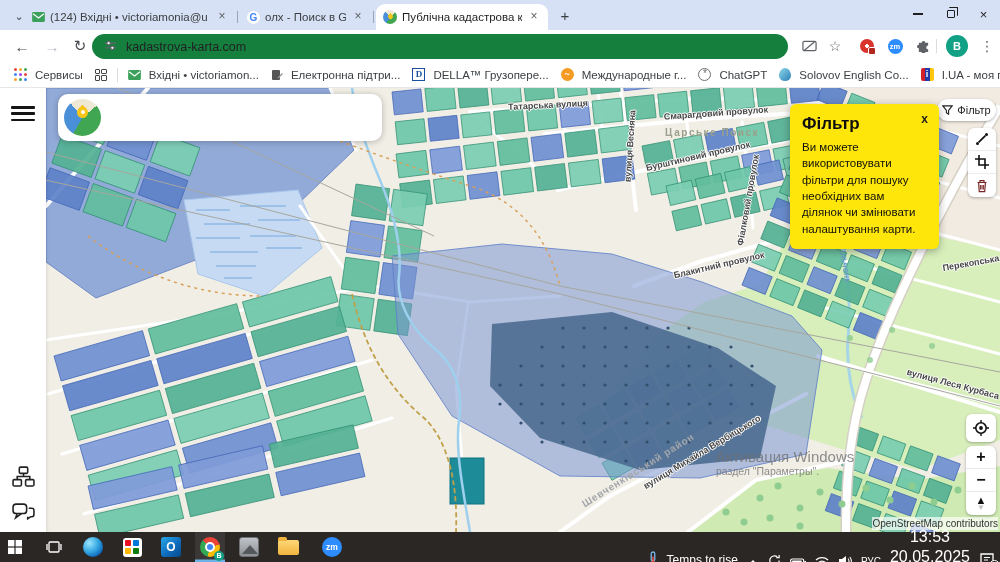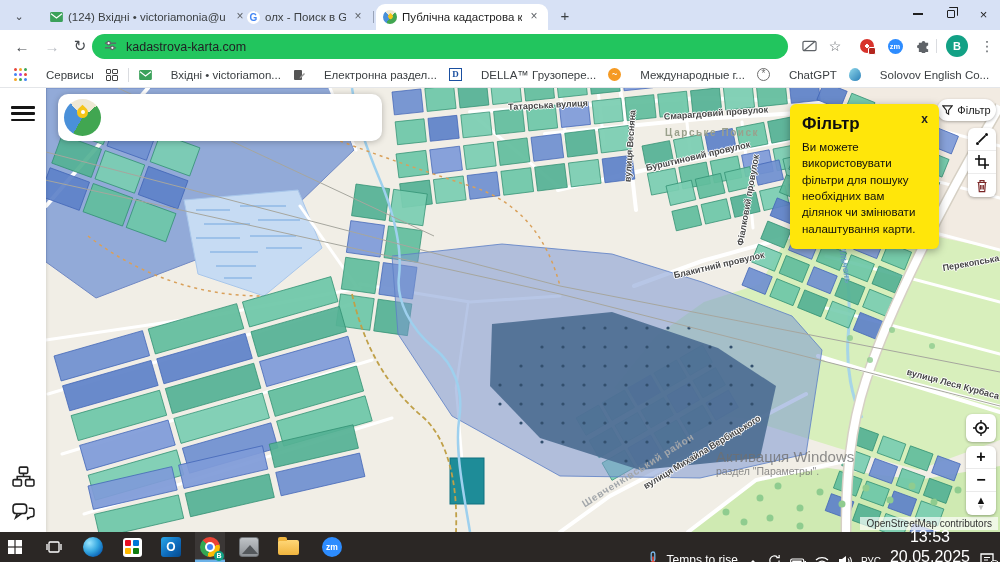--- a/index.html
+++ b/index.html
@@ -24,32 +24,32 @@
 .wincontrols{position:absolute;right:0;top:0;height:30px;display:flex}
 .wc{width:33px;height:28px;display:flex;align-items:center;justify-content:center;color:#1f1f1f;font-size:13px;cursor:pointer}
 .mini{width:10px;height:1.5px;background:#1f1f1f;display:block}
 .rest{width:8px;height:8px;border:1.2px solid #1f1f1f;border-radius:1px;position:relative;display:block}
 .rest::before{content:"";position:absolute;left:1.5px;bottom:1.5px;width:8px;height:8px;border-top:1.2px solid #1f1f1f;border-right:1.2px solid #1f1f1f;border-radius:1px}
 
 
 .toolbar{position:absolute;top:30px;left:0;right:0;height:32px;background:#fff}
 .navbtn{position:absolute;top:4px;width:24px;height:24px;border:none;background:none;border-radius:50%;font-size:15px;color:#474b50;cursor:pointer}
 .navbtn.dis{color:#b9bdc4}
-.addr{position:absolute;left:92px;top:4px;width:696px;height:25px;background:#22c55e;border-radius:13px;display:flex;align-items:center;padding:0 12px;gap:9px;cursor:text}
+.addr{position:absolute;left:92px;top:4px;width:696px;height:25px;background:#15803d;border-radius:13px;display:flex;align-items:center;padding:0 12px;gap:9px;cursor:text}
 .url{font-size:12.5px;color:#202124}
 .tbicon{position:absolute;top:5px;width:22px;height:22px;display:flex;align-items:center;justify-content:center;color:#5f6368;cursor:pointer;background:none;border:none;font-size:14px}
 .extflower{width:14px;height:14px;border-radius:50%;background:radial-gradient(circle at 50% 50%,#fff 0 18%,#d8332c 20% 100%);position:relative}
 .extflower::after{content:"";position:absolute;right:-2px;bottom:-2px;width:6px;height:6px;border-radius:2px;background:#b3261e;border:1px solid #fff}
 .zmic{width:15px;height:15px;border-radius:50%;background:#2d8cff;color:#fff;font-size:7.5px;font-weight:bold;line-height:15px;text-align:center}
 .avatar{position:absolute;left:946px;top:5px;width:22px;height:22px;border-radius:50%;background:#12a185;color:#fff;font-size:11px;font-weight:bold;line-height:22px;text-align:center;cursor:pointer}
 .tsep{position:absolute;left:936px;top:9px;width:1px;height:14px;background:#dadce0}
 
 
 .bmbar{position:absolute;top:62px;left:0;right:0;height:26px;background:#fff;border-bottom:1px solid #e4e6e9;display:flex;align-items:center;padding:0 8px;font-size:11.5px;color:#3c4043}
-.bmitem{display:flex;align-items:center;gap:19px;padding:2px 6px;border-radius:6px;white-space:nowrap;cursor:pointer}
+.bmitem{display:flex;align-items:center;gap:8px;padding:2px 6px;border-radius:6px;white-space:nowrap;cursor:pointer}
 .vsep{width:1px;height:14px;background:#dadce0;margin:0 4px;flex:none}
 .bmspacer{flex:1}
 .gridc{width:13px;height:13px;display:grid;grid-template-columns:repeat(3,1fr);gap:1.5px}
 .gridc i{border-radius:50%}
 .gridb{width:12px;height:12px;display:grid;grid-template-columns:1fr 1fr;gap:1.5px}
 .gridb i{border:1.3px solid #444;border-radius:1px}
 .ic-della{width:13px;height:13px;border:1.5px solid #1a4fa0;color:#1a4fa0;font-weight:bold;font-size:9px;line-height:10px;text-align:center;font-family:"Liberation Serif",serif}
 .ic-intl{width:13px;height:13px;border-radius:50%;background:#f59a23;color:#fff;font-size:9px;font-weight:bold;line-height:12px;text-align:center}
 .ic-gpt{width:13px;height:13px;border-radius:50%;border:1.4px solid #6e6e6e;color:#6e6e6e;font-size:10px;line-height:10px;text-align:center}
 .ic-sol{width:12px;height:13px;border-radius:50% 50% 50% 50%/60% 60% 40% 40%;background:linear-gradient(135deg,#8fd8ea,#2b7fb8)}
@@ -79,21 +79,21 @@
 .fbtn{position:absolute;left:937px;top:11px;width:59px;height:22px;background:#fff;border:none;border-radius:11px;box-shadow:0 1px 3px rgba(0,0,0,.3);display:flex;align-items:center;justify-content:center;gap:4px;font-size:11px;color:#222;cursor:pointer;z-index:5}
 .rtools{position:absolute;left:968px;top:40px;width:28px;background:#fff;border-radius:6px;box-shadow:0 1px 3px rgba(0,0,0,.3);display:flex;flex-direction:column;z-index:5}
 .rtool{height:23px;display:flex;align-items:center;justify-content:center;border-bottom:1px solid #ececec;background:none;border-left:none;border-right:none;border-top:none;cursor:pointer}
 .rtool:last-child{border-bottom:none}
 .locate{position:absolute;left:966px;top:326px;width:30px;height:28px;background:#fff;border:none;border-radius:6px;box-shadow:0 1px 3px rgba(0,0,0,.3);display:flex;align-items:center;justify-content:center;cursor:pointer;z-index:5}
 .zoomctl{position:absolute;left:966px;top:358px;width:30px;background:#fff;border-radius:6px;box-shadow:0 1px 3px rgba(0,0,0,.3);display:flex;flex-direction:column;z-index:5}
 .zbtn{height:23px;display:flex;flex-direction:column;align-items:center;justify-content:center;font-size:16px;font-weight:bold;color:#111;background:none;border:none;border-bottom:1px solid #eaeaea;cursor:pointer;line-height:1}
 .zbtn:last-child{border-bottom:none}
 .zbtn .up{font-size:11px;color:#111}
 .zbtn .dn{font-size:8px;color:#c0c0c0;margin-top:-2px}
-.attrib{position:absolute;right:2px;bottom:2px;background:rgba(255,255,255,.68);font-size:10px;color:#333;padding:1px 6px;z-index:3}
+.attrib{position:absolute;right:2px;bottom:2px;background:rgba(255,255,255,.68);font-size:10px;color:#333;padding:1px 0;z-index:3}
 .wm{position:absolute;left:716px;top:360px;color:rgba(112,112,112,.78);z-index:2;pointer-events:none}
 .wm .l1{font-size:15px}
 .wm .l2{font-size:10.5px;margin-top:5px}
 .wm .l3{font-size:10.5px}
 
 
 .taskbar{position:absolute;left:0;top:532px;width:1000px;height:30px;background:#2b2725;display:flex;align-items:center;color:#fff}
 .tstart{width:30px;height:30px;display:flex;align-items:center;justify-content:center;background:none;border:none;cursor:pointer;flex:none}
 .tsearchbox{width:214px;height:30px;background:#fff;border:1px solid #888;display:flex;align-items:center;gap:7px;padding:0 8px;position:relative;flex:none}
 .tsearchbox input{border:none;outline:none;font-size:12.5px;color:#3a3a3a;width:110px;background:none}
@@ -128,21 +128,21 @@
 .trayic{display:flex;align-items:center;background:none;border:none;cursor:pointer}
 </style>
 </head>
 <body>
 
 <div class="screen">
 
   <div class="tabstrip">
     <button class="tsearch">⌄</button>
 
-    <div class="tab" style="left:42px;width:212px">
+    <div class="tab" style="left:24px;width:212px">
       <span class="fav">
         <svg width="13" height="10" viewBox="0 0 14 11">
             <rect width="14" height="11" rx="1.5" fill="#3ba15a"></rect>
             <path d="M1 2l6 4.5L13 2" fill="none" stroke="#fff" stroke-width="1.3"></path>
           </svg>
       </span>
       <span class="tlabel">(124) Вхідні • victoriamonia@u</span>
       <span class="tclose">×</span>
     </div>
 
@@ -238,21 +238,21 @@
           <rect width="14" height="11" rx="1.5" fill="#3ba15a"></rect>
           <path d="M1 2l6 4.5L13 2" fill="none" stroke="#fff" stroke-width="1.3"></path>
         </svg>
       <span>Вхідні • victoriamon...</span>
     </div>
     <div class="bmitem">
       <svg width="12" height="12" viewBox="0 0 12 12">
           <rect x="1" y="1" width="8" height="10" rx="1" fill="#555"></rect>
           <path d="M7 8l4-4 1 1-4 4-1.5.5Z" fill="#999"></path>
         </svg>
-      <span>Електронна раздел...</span>
+      <span>Електронна підтри...</span>
     </div>
     <div class="bmitem">
       <span class="ic-della">D</span>
       <span>DELLA™ Грузопере...</span>
     </div>
     <div class="bmitem">
       <span class="ic-intl">~</span>
       <span>Международные г...</span>
     </div>
     <div class="bmitem">

